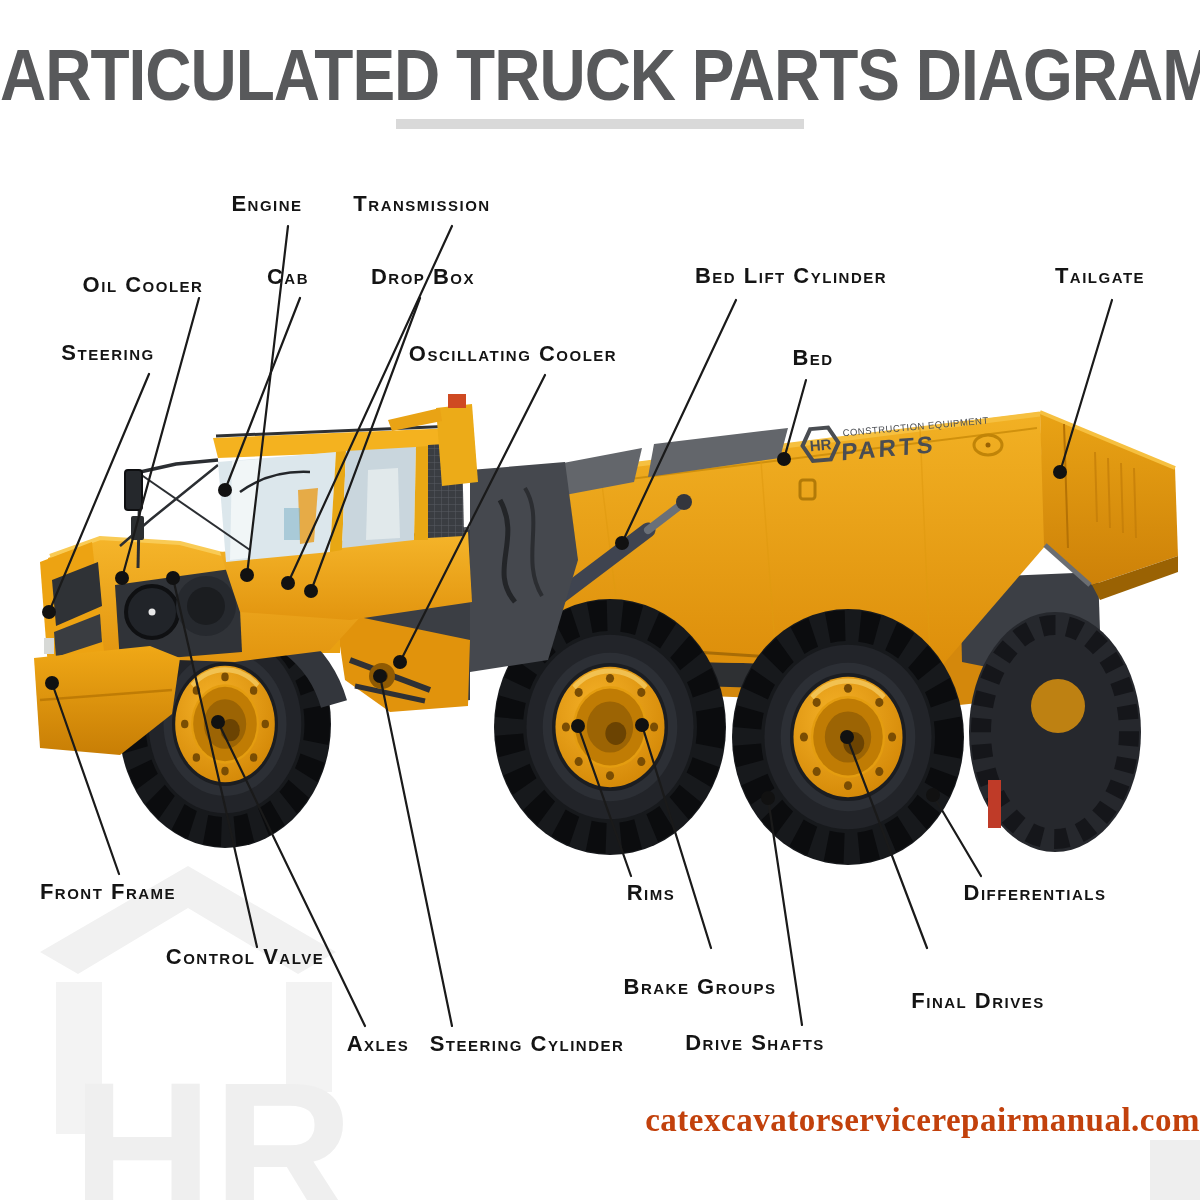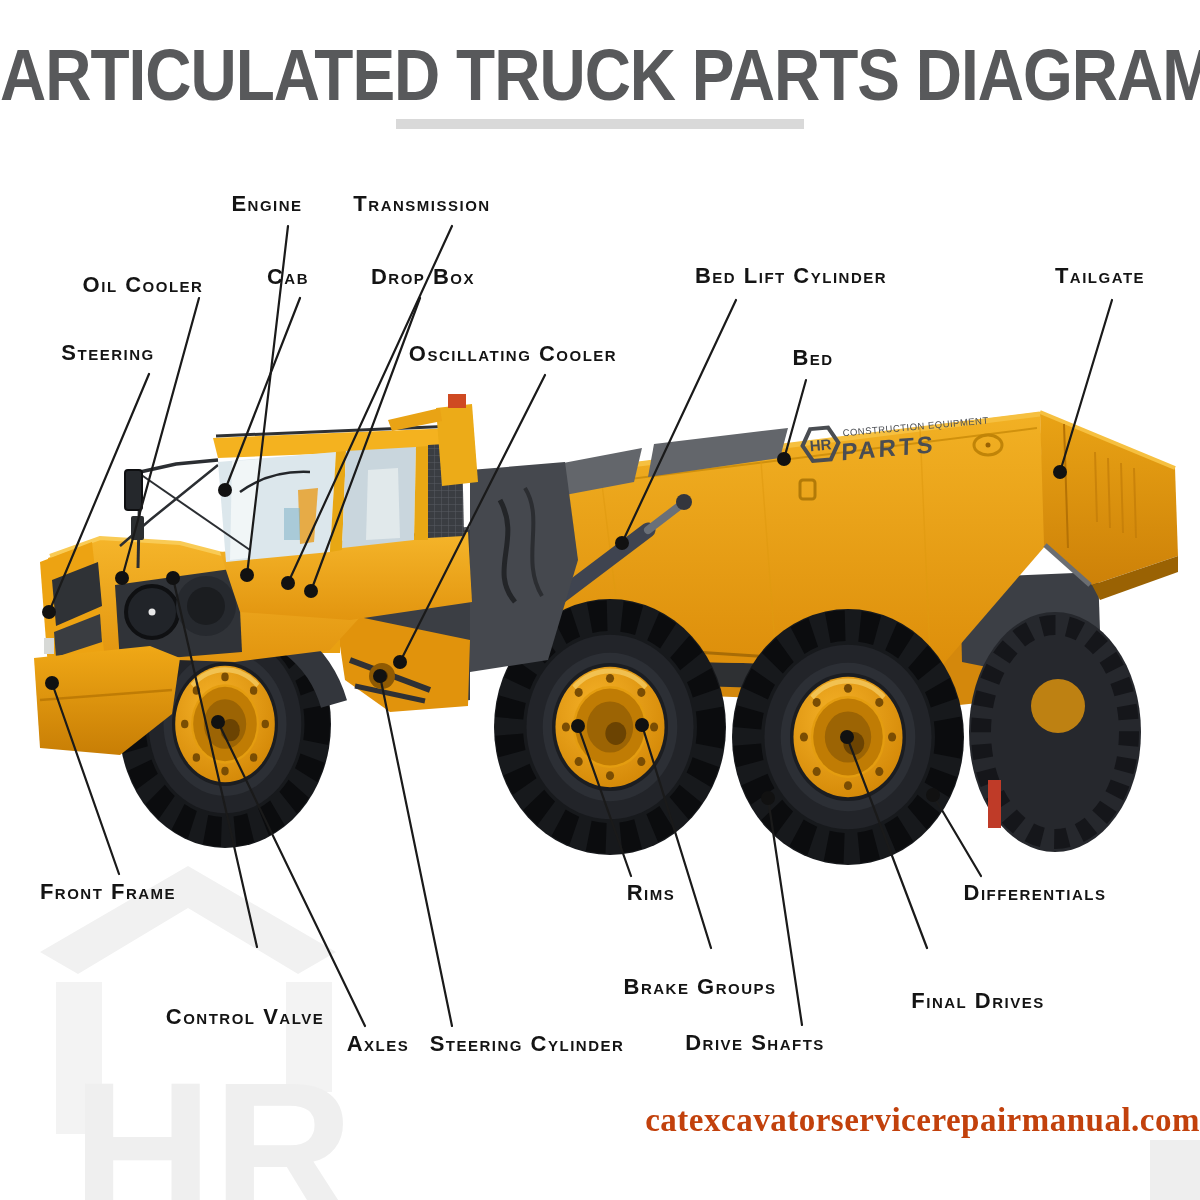--- a/index.html
+++ b/index.html
@@ -260,21 +260,21 @@
   <div class="part-label" style="left:422px;top:191px;">Transmission</div>
   <div class="part-label" style="left:143px;top:264px;margin-top:8px;">Oil Cooler</div>
   <div class="part-label" style="left:288px;top:264px;">Cab</div>
   <div class="part-label" style="left:423px;top:264px;">Drop Box</div>
   <div class="part-label" style="left:791px;top:263px;">Bed Lift Cylinder</div>
   <div class="part-label" style="left:1100px;top:263px;">Tailgate</div>
   <div class="part-label" style="left:108px;top:340px;">Steering</div>
   <div class="part-label" style="left:513px;top:341px;">Oscillating Cooler</div>
   <div class="part-label" style="left:813px;top:345px;">Bed</div>
   <div class="part-label" style="left:108px;top:879px;text-align:center;">Front Frame</div>
-  <div class="part-label" style="left:245px;top:1004px;">Control Valve</div>
+  <div class="part-label" style="left:245px;top:944px;">Control Valve</div>
   <div class="part-label" style="left:378px;top:1031px;">Axles</div>
   <div class="part-label" style="left:527px;top:1031px;">Steering Cylinder</div>
   <div class="part-label" style="left:643px;top:880px;margin-left:8px;">Rims</div>
   <div class="part-label" style="left:700px;top:953px;margin-top:21px;">Brake Groups</div>
   <div class="part-label" style="left:755px;top:1030px;text-align:right;">Drive Shafts</div>
   <div class="part-label" style="left:978px;top:988px;">Final Drives</div>
   <div class="part-label" style="left:1035px;top:880px;">Differentials</div>
 
   <div class="footer">catexcavatorservicerepairmanual.com</div>
 </div>

